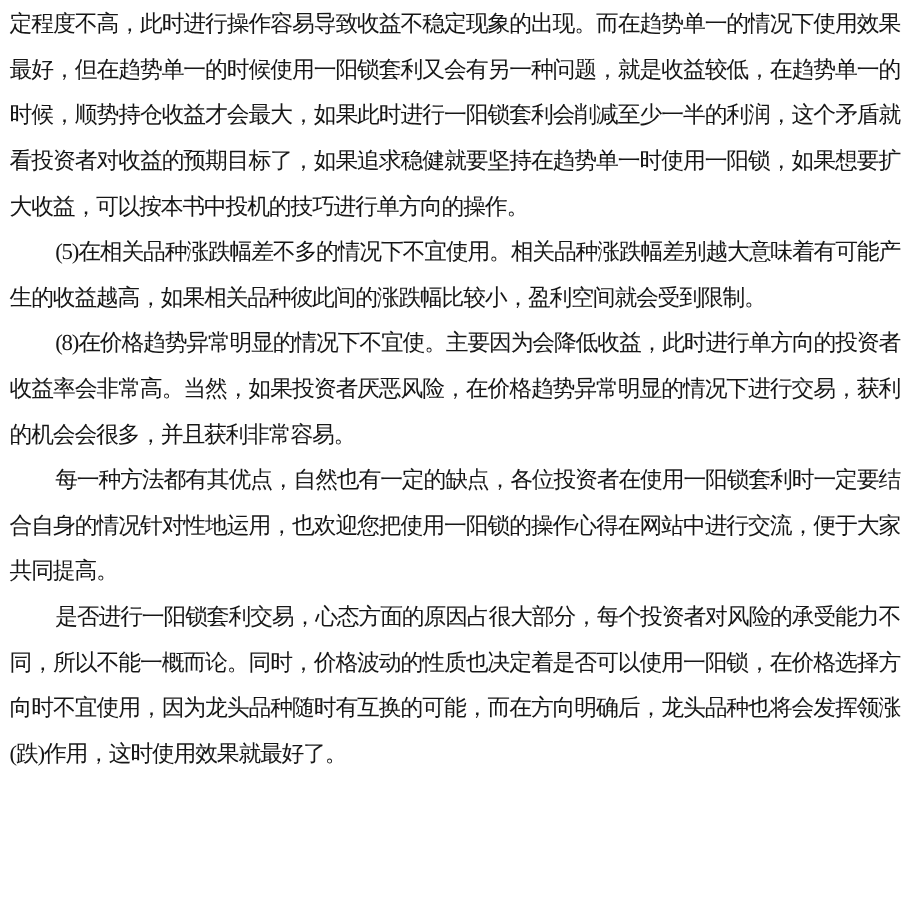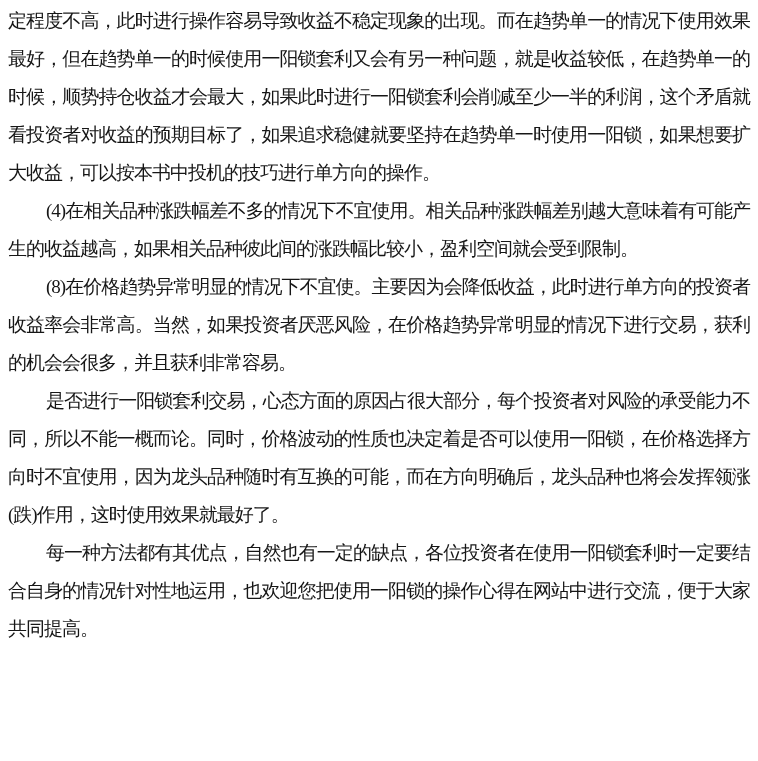--- a/index.html
+++ b/index.html
@@ -32,18 +32,18 @@
   .doc-text p.indent {
     text-indent: 2em;
   }
 </style>
 </head>
 <body>
 
 <div class="page">
   <div class="doc-text">
     <p>定程度不高，此时进行操作容易导致收益不稳定现象的出现。而在趋势单一的情况下使用效果最好，但在趋势单一的时候使用一阳锁套利又会有另一种问题，就是收益较低，在趋势单一的时候，顺势持仓收益才会最大，如果此时进行一阳锁套利会削减至少一半的利润，这个矛盾就看投资者对收益的预期目标了，如果追求稳健就要坚持在趋势单一时使用一阳锁，如果想要扩大收益，可以按本书中投机的技巧进行单方向的操作。</p>
-    <p class="indent">(4)在相关品种涨跌幅差不多的情况下不宜使用。相关品种涨跌幅差别越大意味着有可能产生的收益越高，如果相关品种彼此间的涨跌幅比较小，盈利空间就会受到限制。</p>
+    <p class="indent">(5)在相关品种涨跌幅差不多的情况下不宜使用。相关品种涨跌幅差别越大意味着有可能产生的收益越高，如果相关品种彼此间的涨跌幅比较小，盈利空间就会受到限制。</p>
     <p class="indent">(8)在价格趋势异常明显的情况下不宜使。主要因为会降低收益，此时进行单方向的投资者收益率会非常高。当然，如果投资者厌恶风险，在价格趋势异常明显的情况下进行交易，获利的机会会很多，并且获利非常容易。</p>
+    <p class="indent">每一种方法都有其优点，自然也有一定的缺点，各位投资者在使用一阳锁套利时一定要结合自身的情况针对性地运用，也欢迎您把使用一阳锁的操作心得在网站中进行交流，便于大家共同提高。</p>
     <p class="indent">是否进行一阳锁套利交易，心态方面的原因占很大部分，每个投资者对风险的承受能力不同，所以不能一概而论。同时，价格波动的性质也决定着是否可以使用一阳锁，在价格选择方向时不宜使用，因为龙头品种随时有互换的可能，而在方向明确后，龙头品种也将会发挥领涨(跌)作用，这时使用效果就最好了。</p>
-    <p class="indent">每一种方法都有其优点，自然也有一定的缺点，各位投资者在使用一阳锁套利时一定要结合自身的情况针对性地运用，也欢迎您把使用一阳锁的操作心得在网站中进行交流，便于大家共同提高。</p>
   </div>
 </div>
 
 </body></html>

